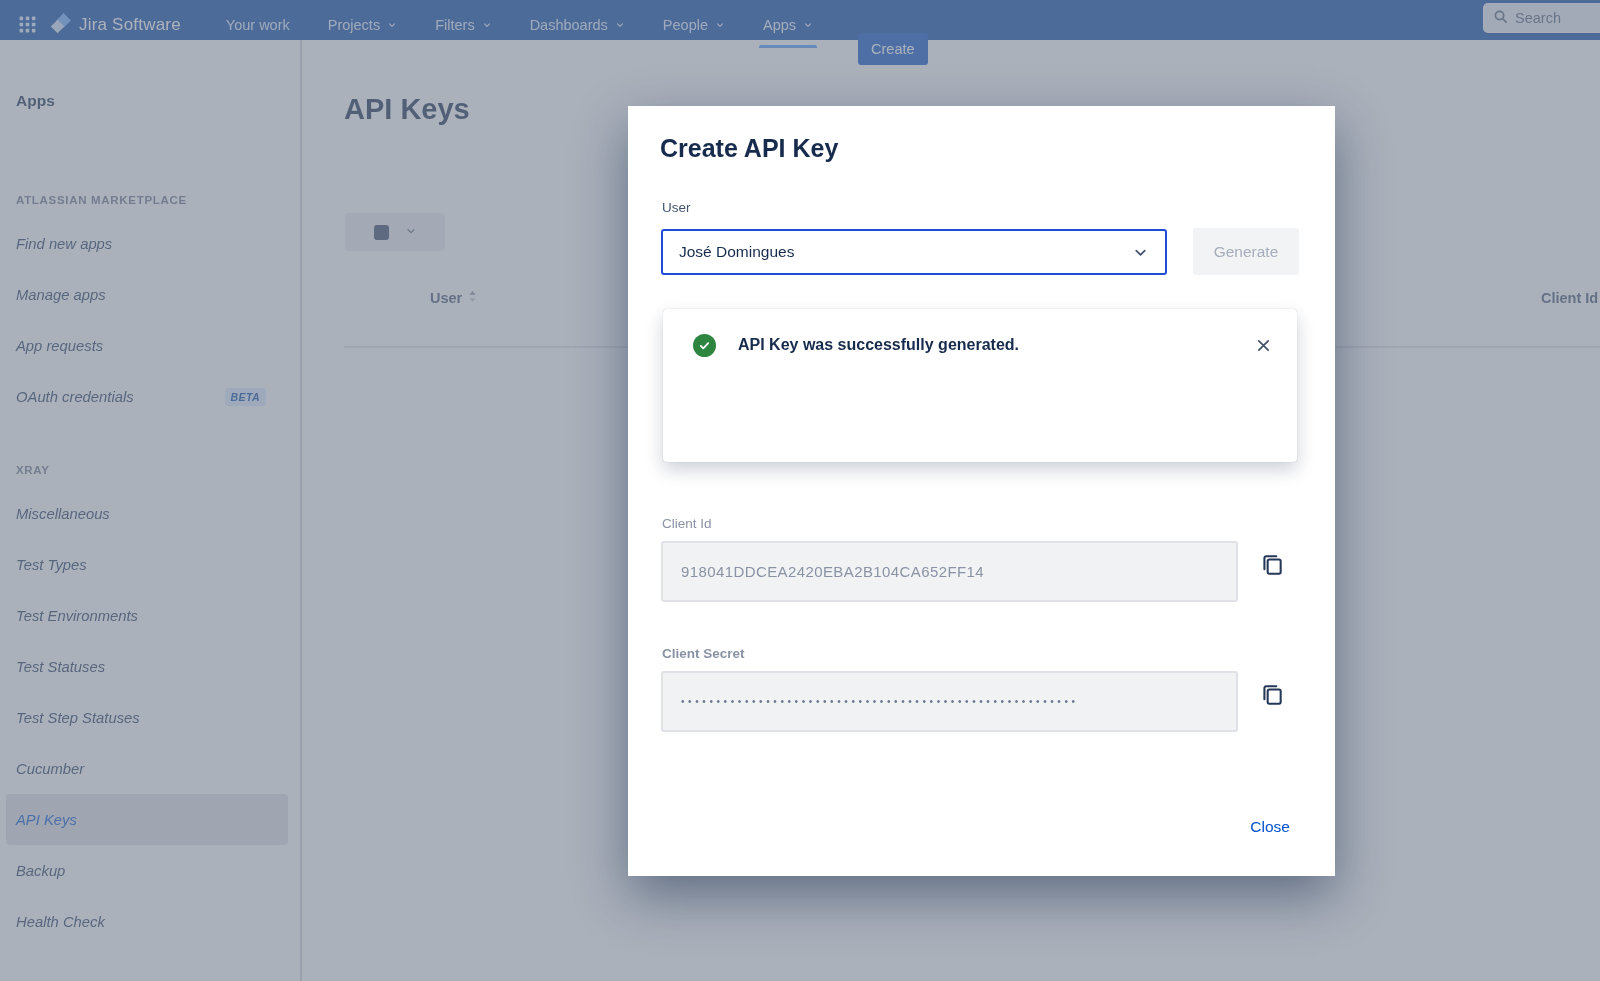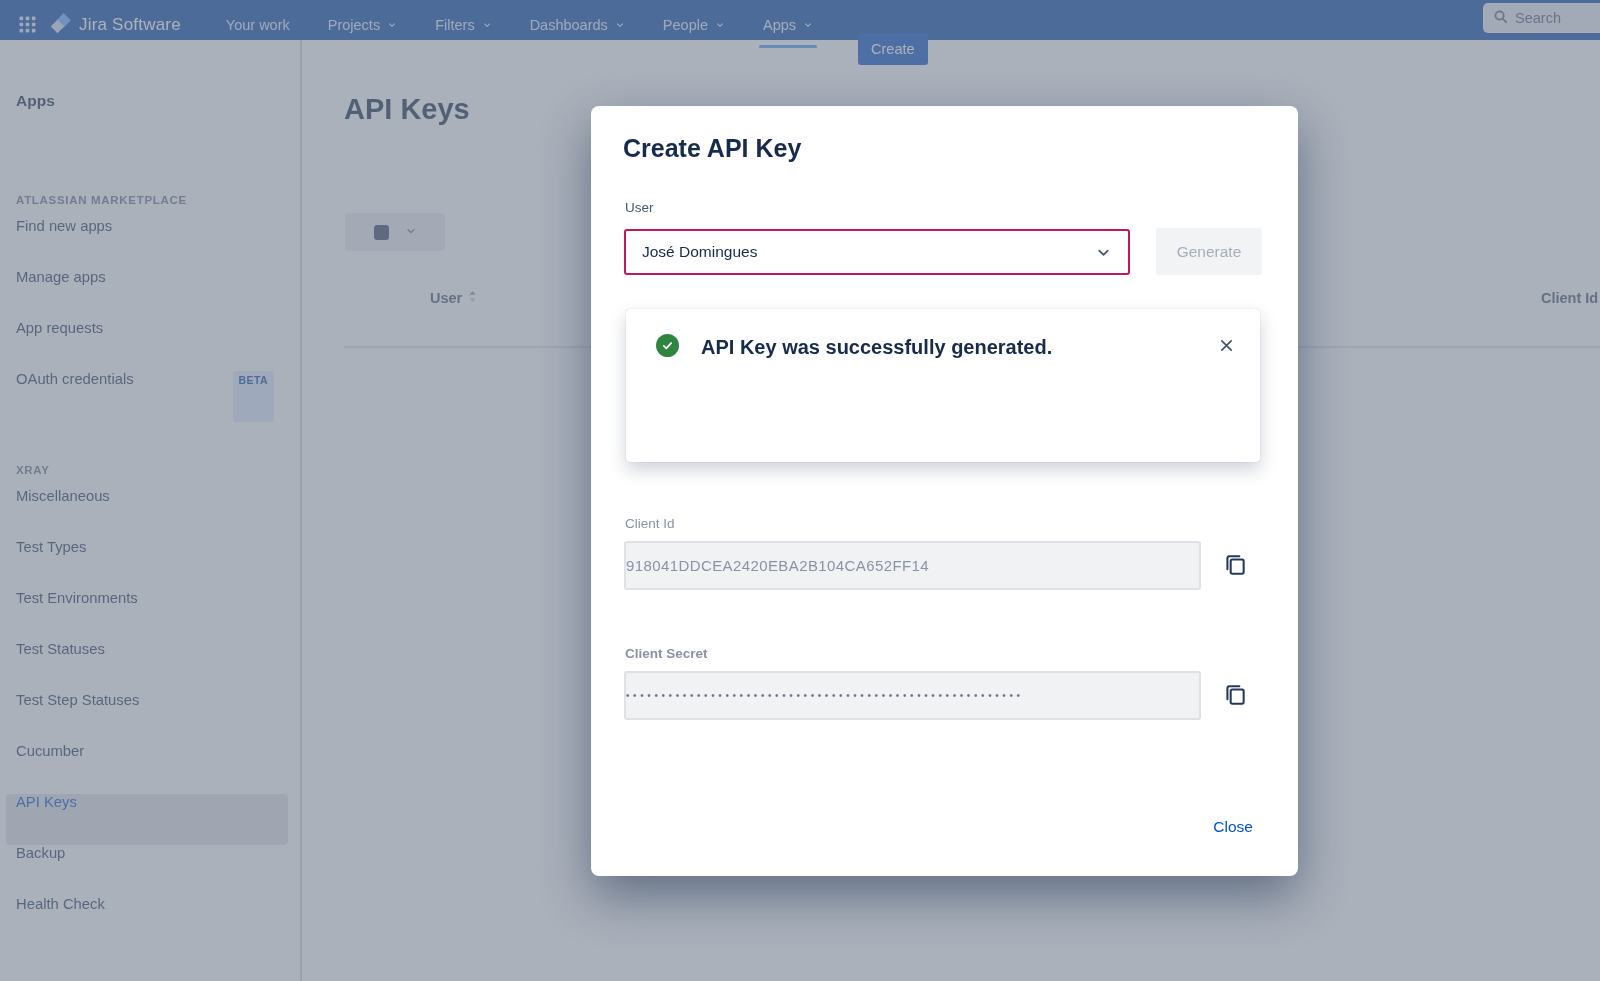--- a/index.html
+++ b/index.html
@@ -61,22 +61,22 @@
     padding-top: 52px; z-index: 5;
   }
   .sidebar-title { padding: 0 16px; font-size: 15.5px; font-weight: 600; color: #172B4D; }
   .side-heading {
     margin-top: 84px; padding: 0 16px;
     font-size: 11.5px; font-weight: 700; letter-spacing: .06em; color: #6B778C;
   }
   .side-heading.mt-xray { margin-top: 42px; }
   .side-items { margin-top: 12px; }
   .side-item {
-    height: 51px; display: flex; 
-    padding: 0 26px 0 16px; font-size: 14.8px; color: #22395E; cursor: pointer;
+    height: 51px; display: flex; align-items: center;
+    padding: 0 34px 0 16px; font-size: 14.8px; color: #22395E; cursor: pointer; font-style: italic;
   }
   .side-item.active {
     background: #DFE1E6; color: #0052CC; border-radius: 4px;
     margin: 0 12px 0 6px; padding-left: 10px;
   }
   .beta-badge {
     margin-left: auto; background: #DEEBFF; color: #0747A6;
     font-size: 10.5px; font-weight: 700; letter-spacing: .04em;
     padding: 3px 6px; border-radius: 3px;
   }
@@ -92,60 +92,60 @@
   .th { position: absolute; top: 290px; font-size: 14.5px; font-weight: 700; color: #44546F; display: flex; gap: 6px; align-items: center; white-space: nowrap; cursor: pointer; }
   .th-user { left: 430px; }
   .th-client { left: 1541px; }
   .table-rule { position: absolute; left: 344px; right: 0; top: 346px; height: 2px; background: #DFE1E6; }
 
   
   .blanket { position: absolute; inset: 0; background: rgba(119,129,146,0.62); z-index: 30; }
 
   
   .modal {
-    position: absolute; left: 591px; top: 106px; width: 707px; height: 770px;
-    background: #fff; border-radius: 8px;
+    position: absolute; left: 628px; top: 106px; width: 707px; height: 770px;
+    background: #fff; border-radius: 0;
     box-shadow: 0 20px 50px rgba(9,30,66,0.45);
     z-index: 40;
   }
   .modal-title { position: absolute; left: 32px; top: 28px; font-size: 25px; font-weight: 600; color: #172B4D; }
   .f-label { position: absolute; font-size: 13.5px; }
   .lbl-user { left: 34px; top: 94px; color: #44546F; }
   .lbl-clientid { left: 34px; top: 410px; color: #8993A4; }
   .lbl-secret { left: 34px; top: 540px; color: #8993A4; font-weight: bold; }
   .user-select {
     position: absolute; left: 33px; top: 123px; width: 506px; height: 46px;
-    border: 2px solid #be185d; border-radius: 3px; background: #fff;
+    border: 2px solid #1d4ed8; border-radius: 3px; background: #fff;
     display: flex; align-items: center; padding: 0 16px;
     font-size: 15.5px; color: #172B4D; cursor: pointer;
   }
   .user-select .sel-chevron { margin-left: auto; display: inline-flex; }
   .generate-btn {
     position: absolute; left: 565px; top: 122px; width: 106px; height: 47px;
     background: #F2F3F5; border: none; border-radius: 3px;
     color: #A5ADBA; font-size: 15.5px; font-weight: 500;
     font-family: "Liberation Sans", sans-serif; cursor: default;
   }
   .flag {
     position: absolute; left: 35px; top: 203px; width: 634px; height: 153px;
     background: #fff; border-radius: 4px;
     box-shadow: 0 8px 18px rgba(9,30,66,0.20), 0 0 1px rgba(9,30,66,0.30);
   }
   .flag-icon {
     position: absolute; left: 30px; top: 25px; width: 23px; height: 23px;
     border-radius: 50%; background: #2E8540;
     display: flex; align-items: center; justify-content: center;
   }
-  .flag-title { position: absolute; left: 75px; top: 27px; font-size: 20px; font-weight: 700; color: #172B4D; text-align: right; }
+  .flag-title { position: absolute; left: 75px; top: 27px; font-size: 16px; font-weight: 700; color: #172B4D; text-align: right; }
   .flag-close { position: absolute; right: 24px; top: 26px; width: 20px; height: 20px; display: flex; align-items: center; justify-content: center; cursor: pointer; }
   .flag-body { position: absolute; left: 75px; top: 56px; width: 524px; font-size: 15.5px; line-height: 26px; color: #42526E; }
   .dis-input {
-    position: absolute; left: 33px; width: 577px; height: 49px;
+    position: absolute; left: 33px; width: 577px; height: 61px;
     background: #F1F2F4; border: 2px solid #DFE1E6; border-radius: 3px;
-    display: flex; align-items: center; padding: 0 0;
+    display: flex; align-items: center; padding: 0 18px;
     font-size: 15px; color: #8993A4; letter-spacing: .4px; overflow: hidden; white-space: nowrap;
   }
   .input-clientid { top: 435px; }
   .input-secret { top: 565px; }
   .dots { font-size: 10px; letter-spacing: 3.6px; color: #6B778C; }
   .copy-btn { position: absolute; left: 627px; width: 34px; height: 34px; display: flex; align-items: center; justify-content: center; background: transparent; border: none; cursor: pointer; }
   .copy-1 { top: 443px; }
   .copy-2 { top: 573px; }
   .close-link { position: absolute; right: 45px; top: 712px; font-size: 15.5px; font-weight: 500; color: #0052CC; cursor: pointer; }
 </style>

